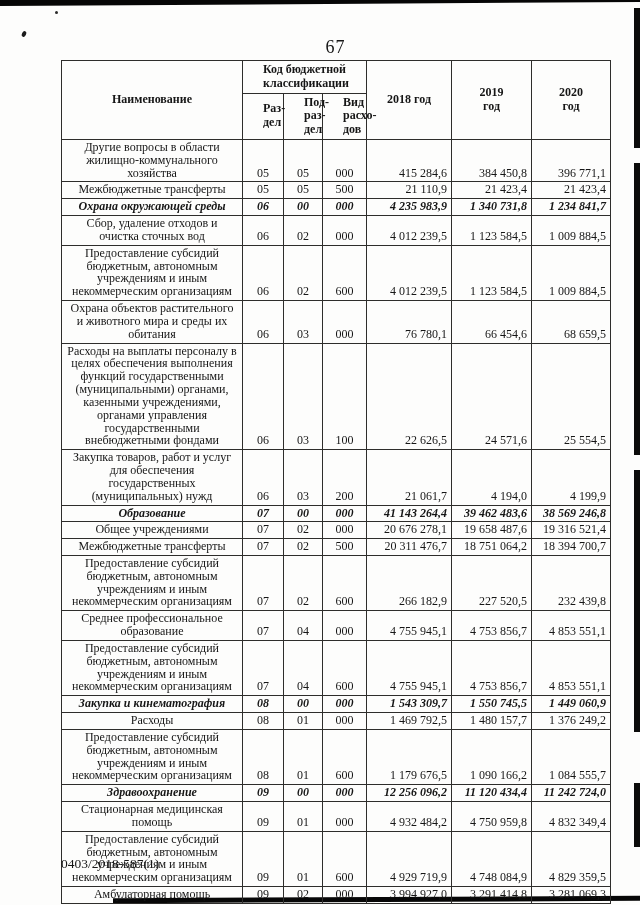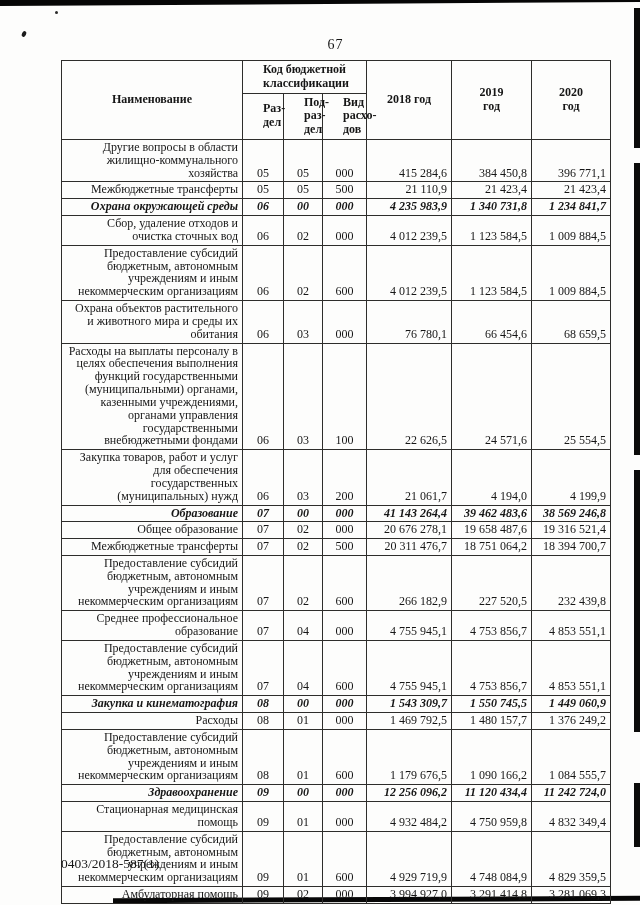--- a/index.html
+++ b/index.html
@@ -46,21 +46,21 @@
   }
   .speck-b {
     position: absolute; left: 22px; top: 31px;
     width: 4px; height: 6px; background: #1c1c1c;
     border-radius: 45%; transform: rotate(28deg);
   }
   .page-number {
     position: absolute;
     top: 37px; left: 61px; width: 549px;
     text-align: center;
-    font-size: 14px;
+    font-size: 18px;
     letter-spacing: 1px;
   }
   
   table.budget {
     position: absolute;
     top: 60px; left: 61px;
     width: 549px;
     border-collapse: collapse;
     table-layout: fixed;
     font-size: 12px;
@@ -74,21 +74,21 @@
     text-align: center;
     vertical-align: middle;
     padding: 2px 20px;
     white-space: pre-line;
     line-height: 1.15;
   }
   table.budget td {
     vertical-align: bottom;
     padding: 1px 4px 2px 4px;
   }
-  td.cell-name { text-align: right; padding-left: 5px; margin-left: 28px; }
+  td.cell-name { text-align: center; padding-left: 5px; margin-left: 28px; }
   td.cell-code { text-align: center; }
   td.cell-num  { text-align: right; white-space: nowrap; }
   tr.section td { font-weight: bold; font-style: italic; }
   .footer-code {
     position: absolute;
     top: 856px; left: 61px; width: 533px;
     font-size: 13.5px;
   }
 </style>
 </head>
@@ -211,21 +211,21 @@
       <tr class="section">
         <td class="cell-name">Образование</td>
         <td class="cell-code">07</td>
         <td class="cell-code">00</td>
         <td class="cell-code">000</td>
         <td class="cell-num">41 143 264,4</td>
         <td class="cell-num">39 462 483,6</td>
         <td class="cell-num">38 569 246,8</td>
       </tr>
       <tr>
-        <td class="cell-name">Общее образование</td>
+        <td class="cell-name">Общее учреждениями</td>
         <td class="cell-code">07</td>
         <td class="cell-code">02</td>
         <td class="cell-code">000</td>
         <td class="cell-num">20 676 278,1</td>
         <td class="cell-num">19 658 487,6</td>
         <td class="cell-num">19 316 521,4</td>
       </tr>
       <tr>
         <td class="cell-name">Межбюджетные трансферты</td>
         <td class="cell-code">07</td>

